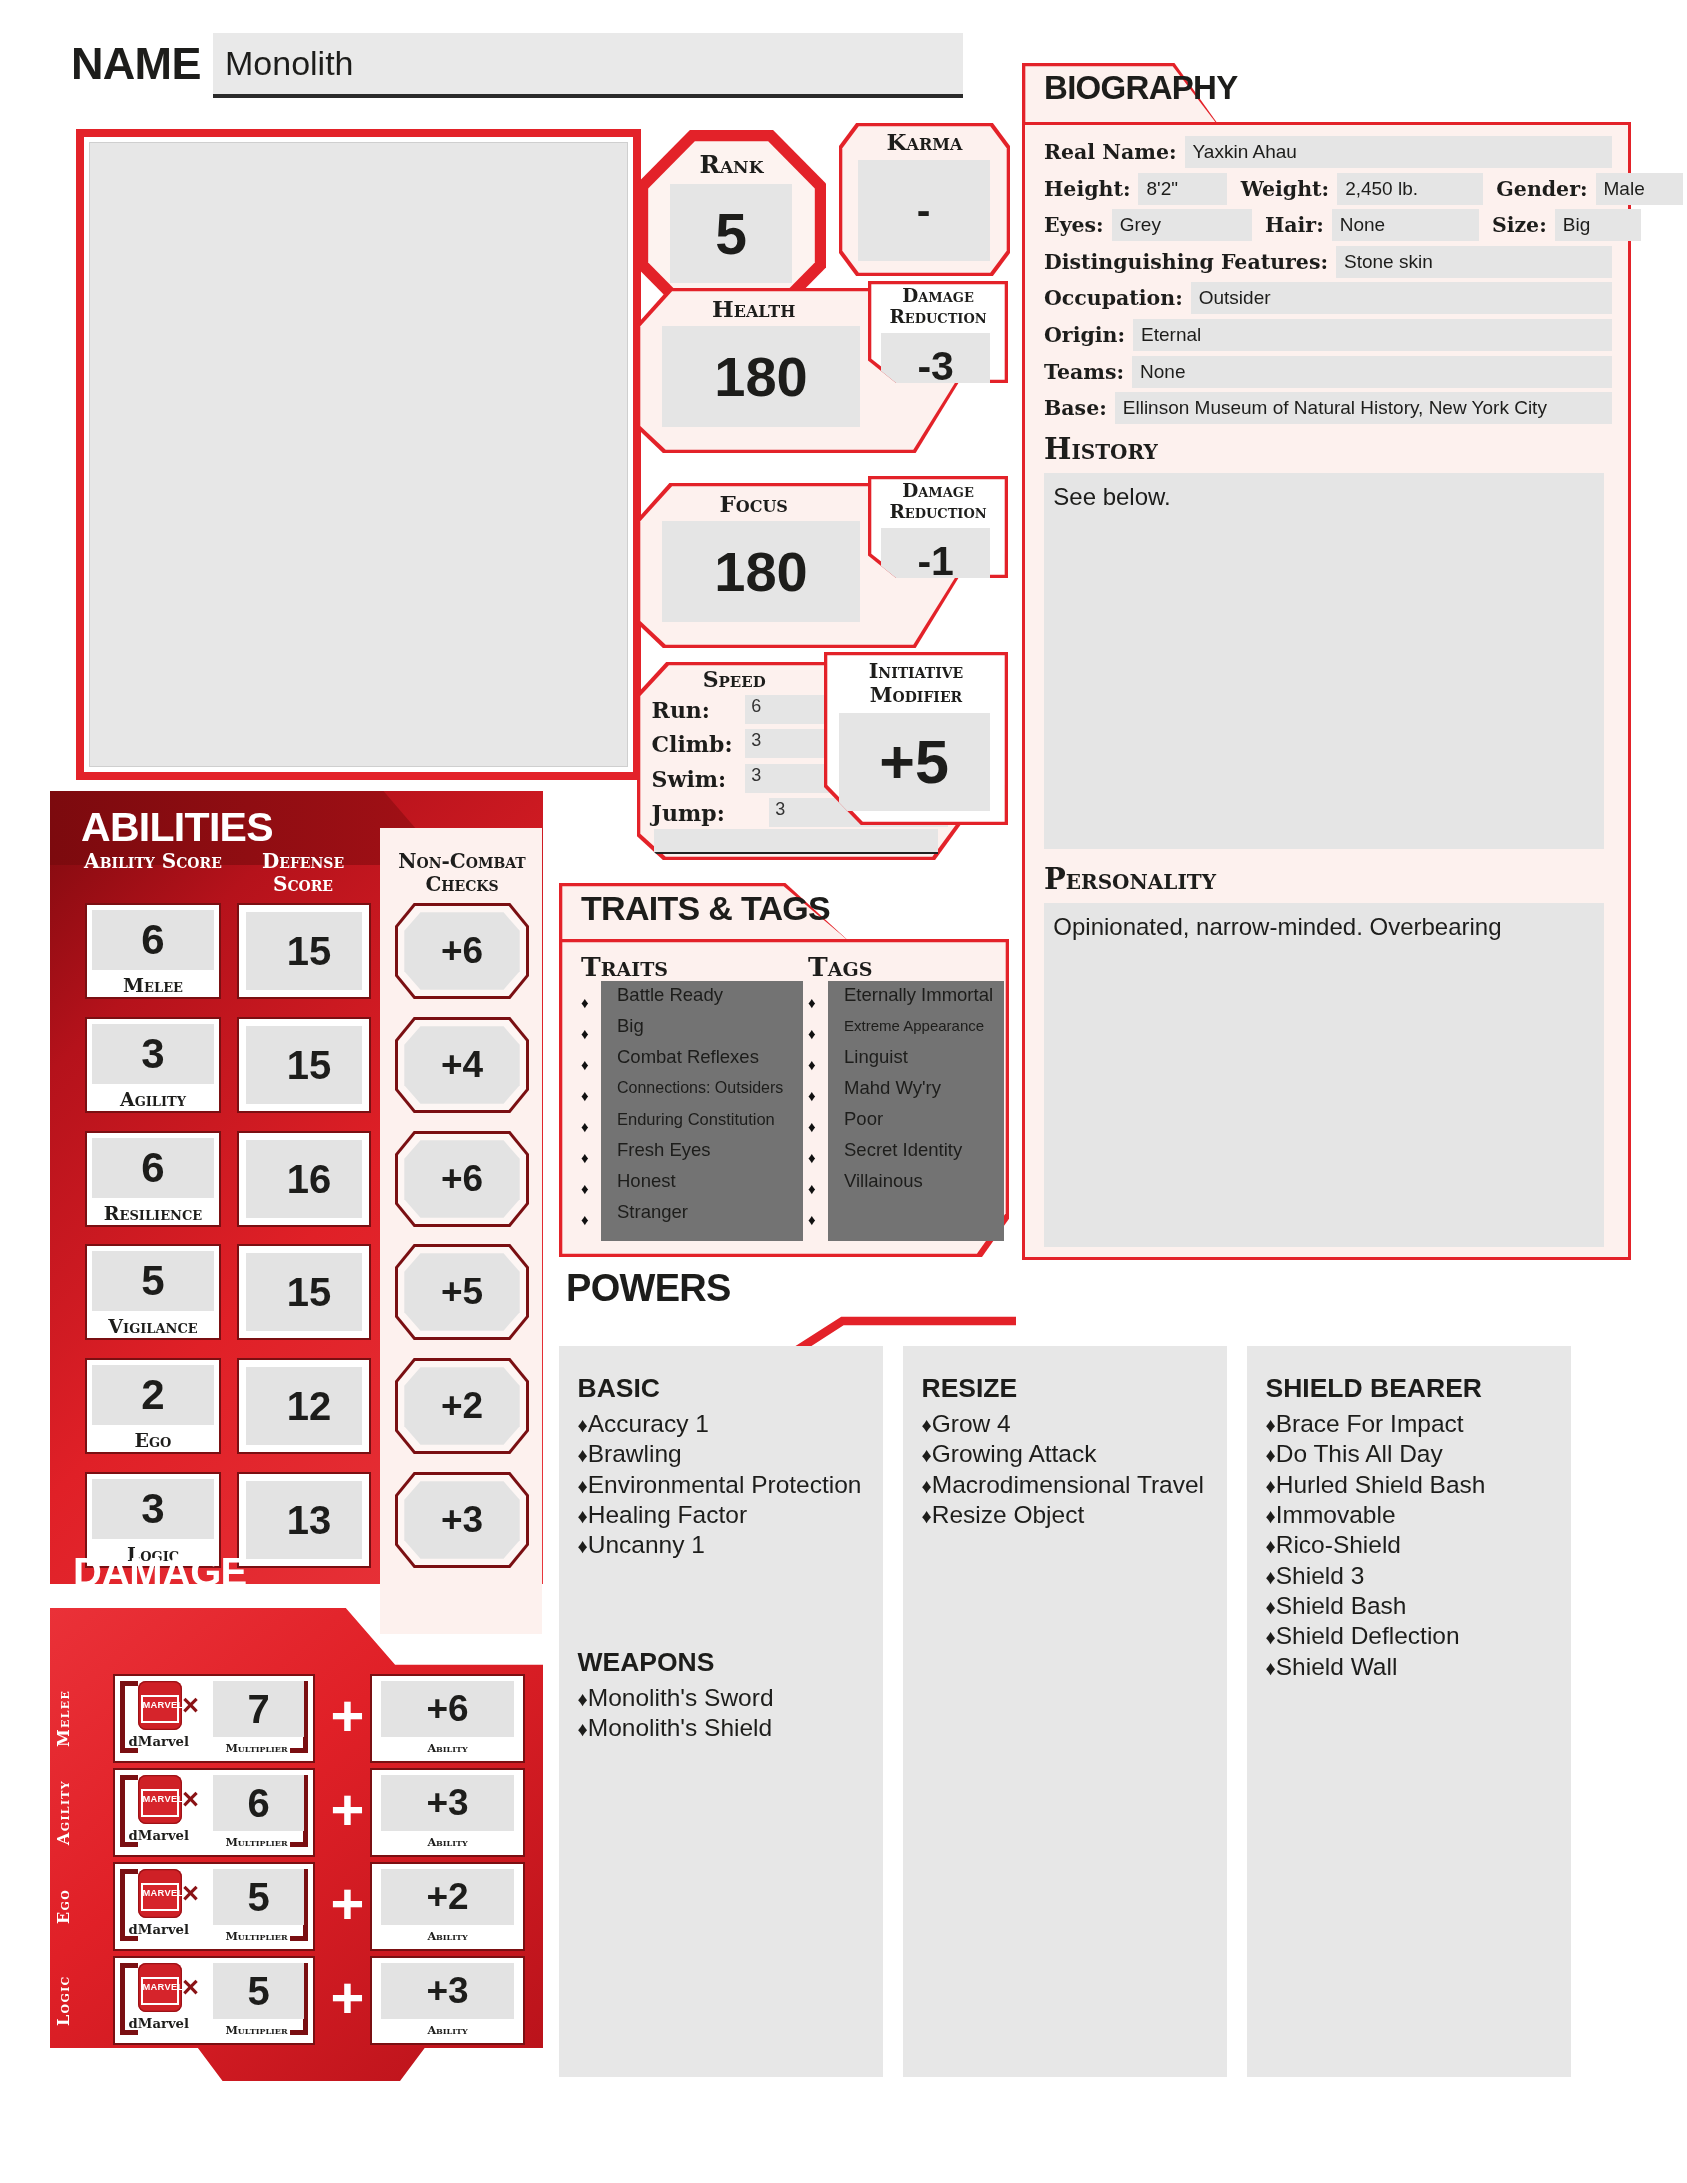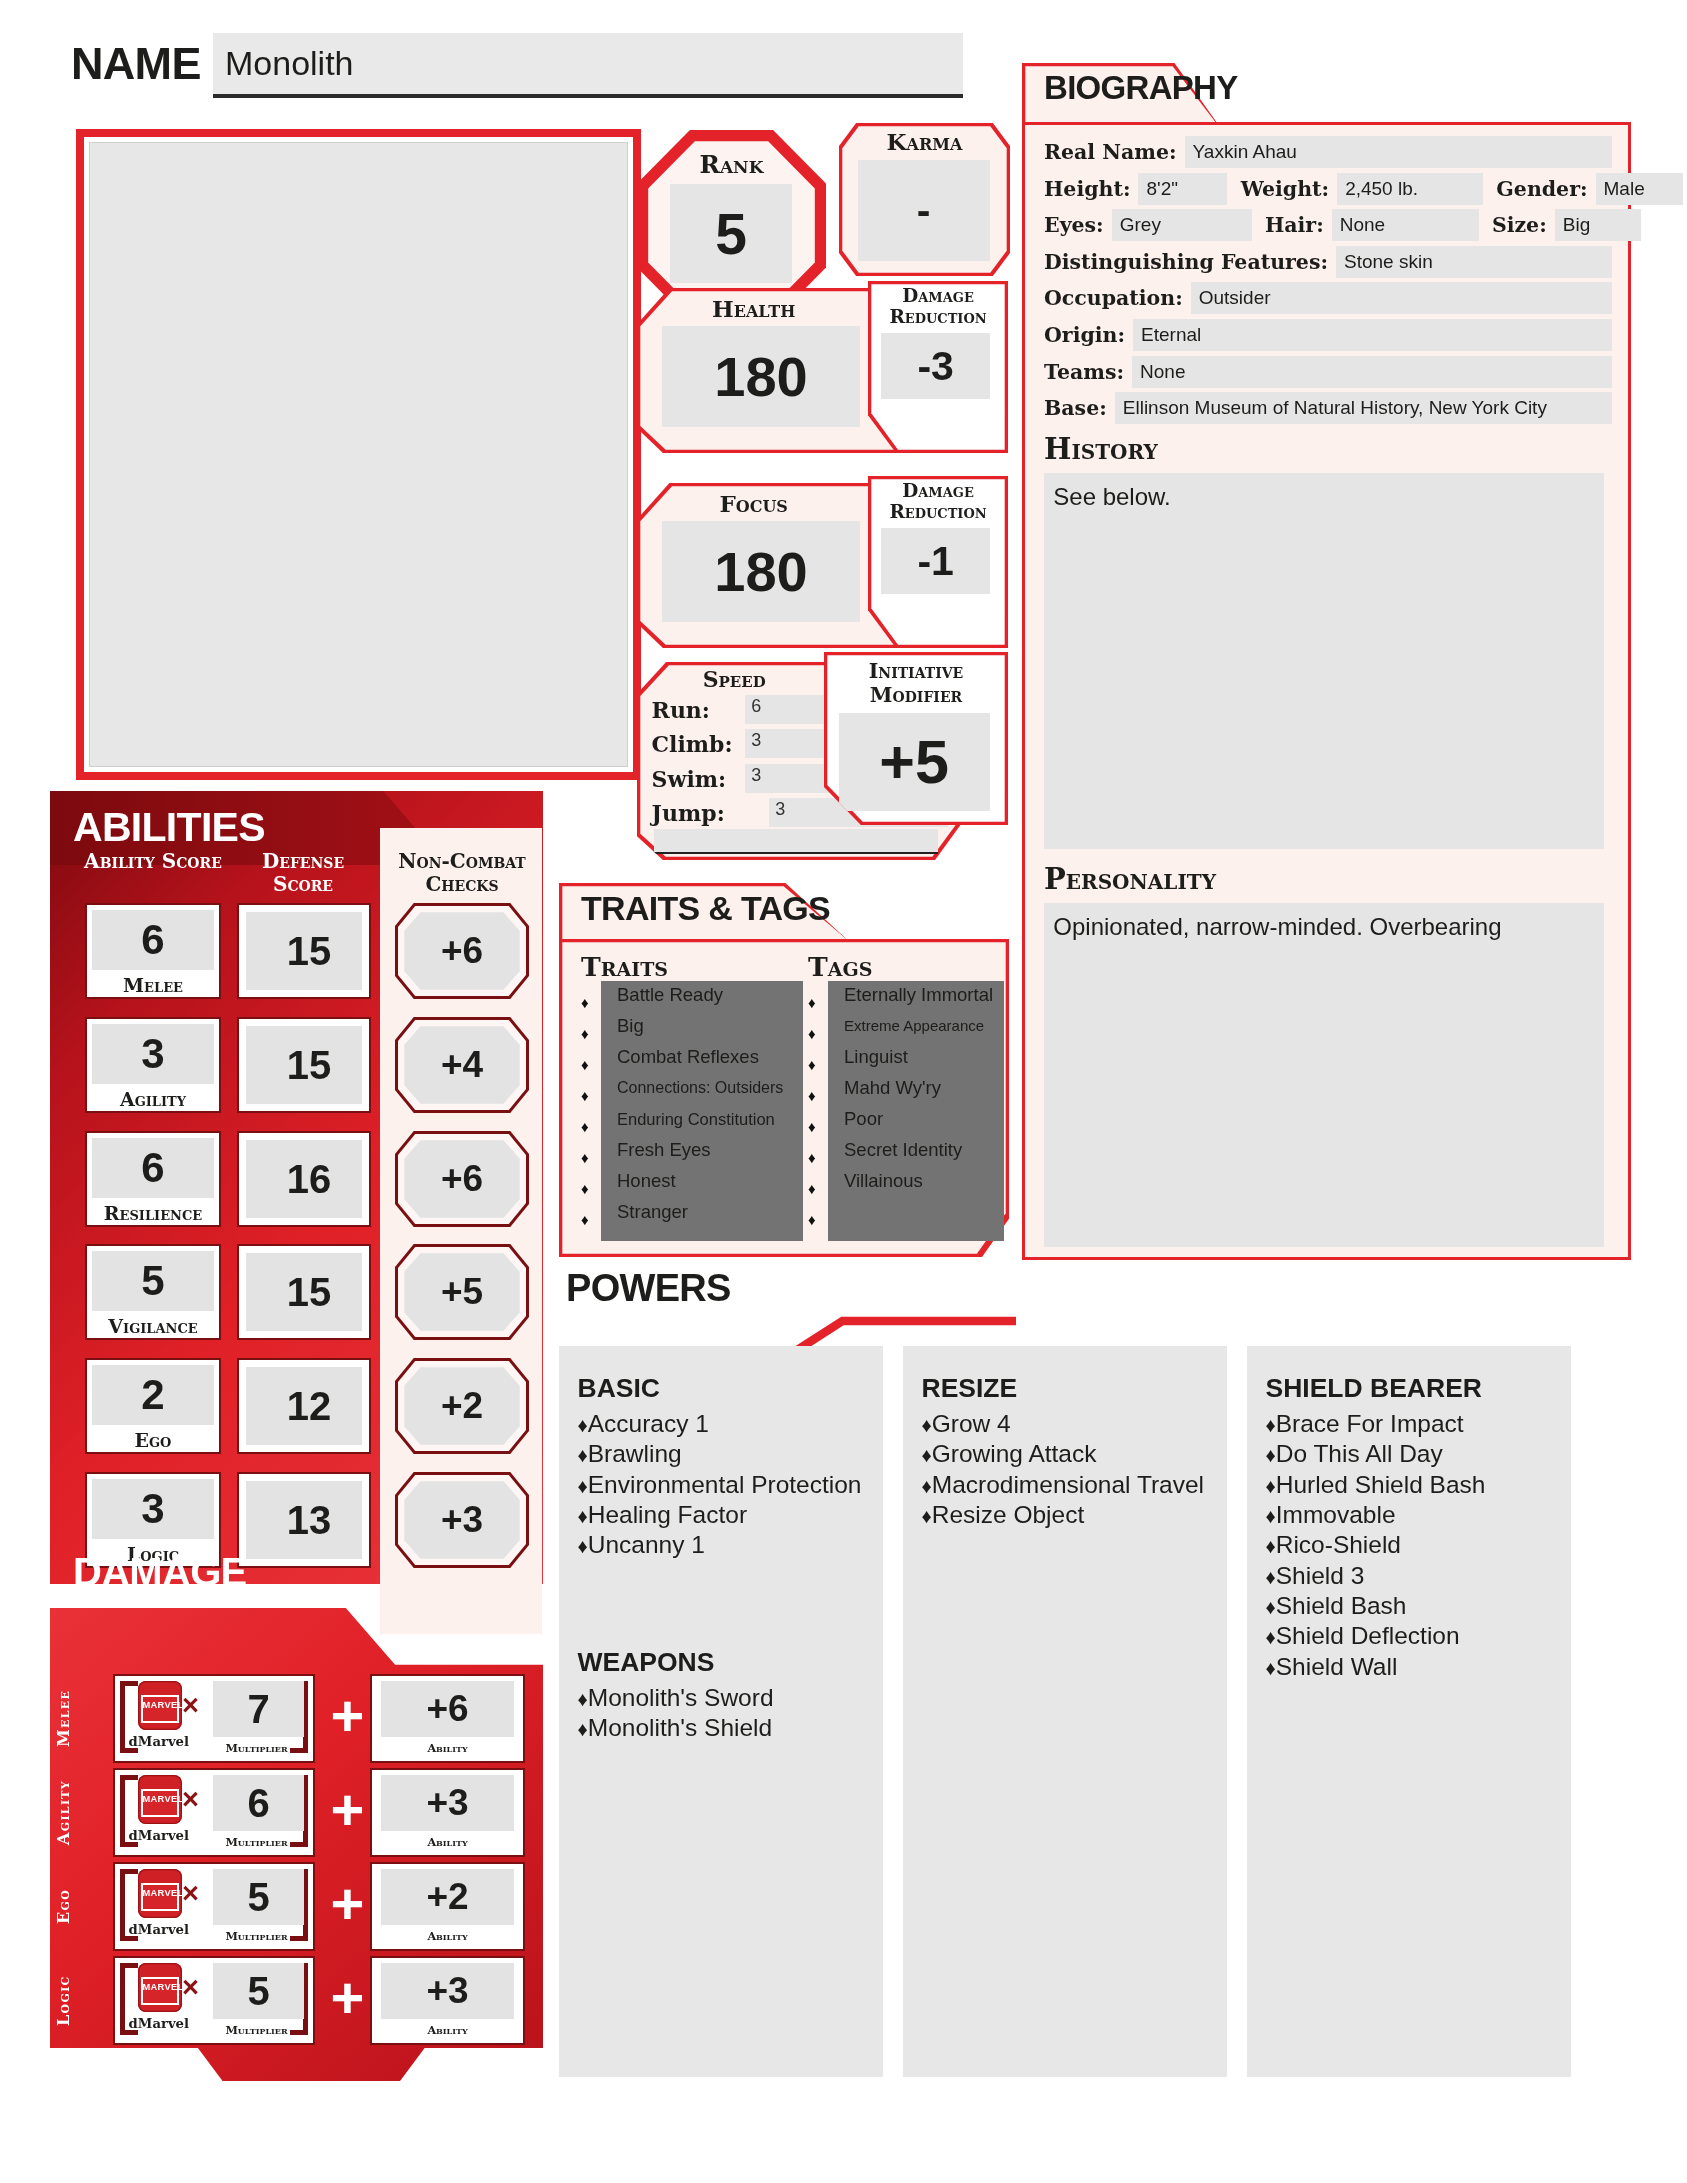--- a/index.html
+++ b/index.html
@@ -44,21 +44,21 @@
   .karma-t{position:absolute;top:5.3px;width:100%;text-align:center;font-size:23px;}
   .karma-box{position:absolute;left:18.5px;top:37px;width:132px;height:101px;}
   .karma-box .num{font-size:41px;}
 
   
   .stat-out{left:637px;width:324px;height:165px;background:#e32229;}
   .stat-in{position:absolute;inset:3.3px;background:#fdf1ee;}
   .stat-t{position:absolute;top:6.6px;width:72%;text-align:center;font-size:23px;}
   .stat-box{position:absolute;left:25px;top:38px;width:198px;height:101px;}
   .stat-box .num{font-size:56px;}
-  .dr-out{width:140px;height:172px;background:#e32229;}
+  .dr-out{width:140px;height:102px;background:#e32229;}
   .dr-in{position:absolute;inset:3.3px;background:#fff;}
   .dr-t{position:absolute;top:5.3px;width:100%;text-align:center;font-size:18.5px;line-height:1.12;}
   .dr-box{position:absolute;left:13.2px;top:52px;width:109px;height:66px;}
   .dr-box .num{font-size:41px;}
 
   
   .speed-out{left:637px;top:662px;width:324px;height:198px;background:#e32229;}
   .speed-t{position:absolute;top:4px;left:0;width:60%;text-align:center;font-size:22px;}
   .sp-row{position:absolute;left:14.6px;height:29px;display:flex;align-items:center;}
   .sp-row .blab{font-size:22px;width:93px;}
@@ -82,21 +82,21 @@
   .bfix{flex:0 0 auto;}
   .mr{margin-right:13.2px;}
   .sect-t{font-size:29px;margin:8px 0 6.6px 0;}
   .bigbox{background:#e5e5e5;width:560px;padding:10.6px 0 0 9.3px;box-sizing:border-box;font-size:24px;}
 
   
   .ab-panel{left:50px;top:791px;width:493px;height:793px;
             background:linear-gradient(135deg,#7c090e 0%,#b5121b 22%,#e02027 55%,#e8363c 100%);}
   .ab-plate{left:50px;top:791px;width:397px;height:74px;
             background:linear-gradient(90deg,#7c0a0e,#a31016);}
-  .ab-plate span{display:block;padding-left:23px;font-size:41px;line-height:73px;color:#fff;}
+  .ab-plate span{display:block;padding-left:31px;font-size:41px;line-height:73px;color:#fff;}
   .pinkcol{left:380px;top:828px;width:162px;height:806px;background:#fdf1ee;}
   .col-h{top:850px;width:140px;text-align:center;font-size:20px;line-height:1.15;color:#fff;}
   .col-h.dark{color:#1d1d1b;}
   .ab-row{left:50px;width:493px;height:96px;}
   .ab-score{position:absolute;left:35px;width:136px;height:96px;background:#fff;border:2.6px solid #7a0f12;box-sizing:border-box;}
   .ab-score .g{position:absolute;left:5.3px;right:5.3px;top:5.3px;height:60px;background:#e3e3e3;display:flex;align-items:center;justify-content:center;}
   .ab-score .num{font-size:42px;}
   .ab-score .lbl{position:absolute;left:0;right:0;bottom:1.3px;text-align:center;font-size:19px;color:#1d1d1b;}
   .ab-def{position:absolute;left:187px;width:134px;height:96px;background:#fff;border:2.6px solid #7a0f12;box-sizing:border-box;}
   .ab-def .g{position:absolute;inset:6.6px;background:#e3e3e3;display:flex;align-items:center;justify-content:center;padding-left:10px;}

